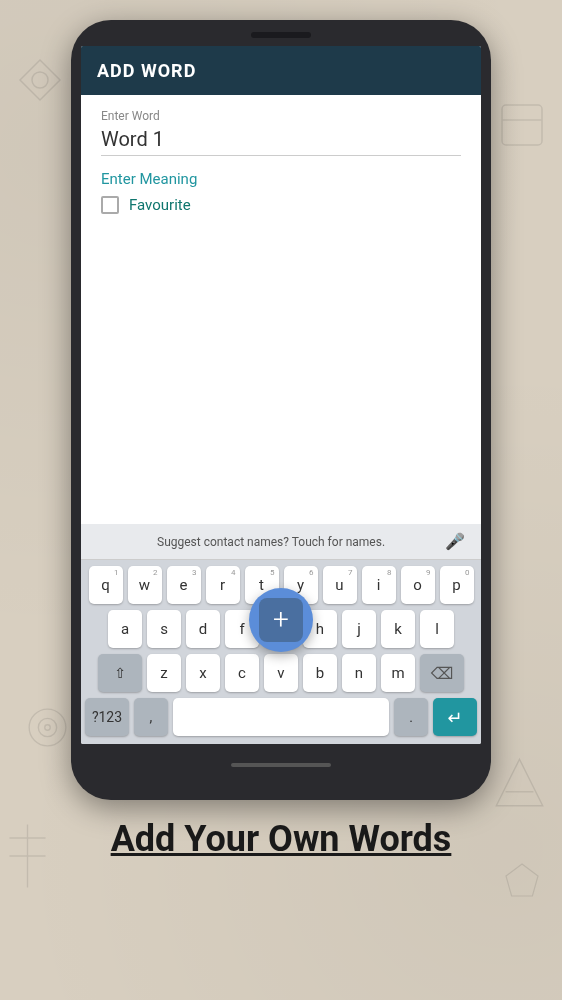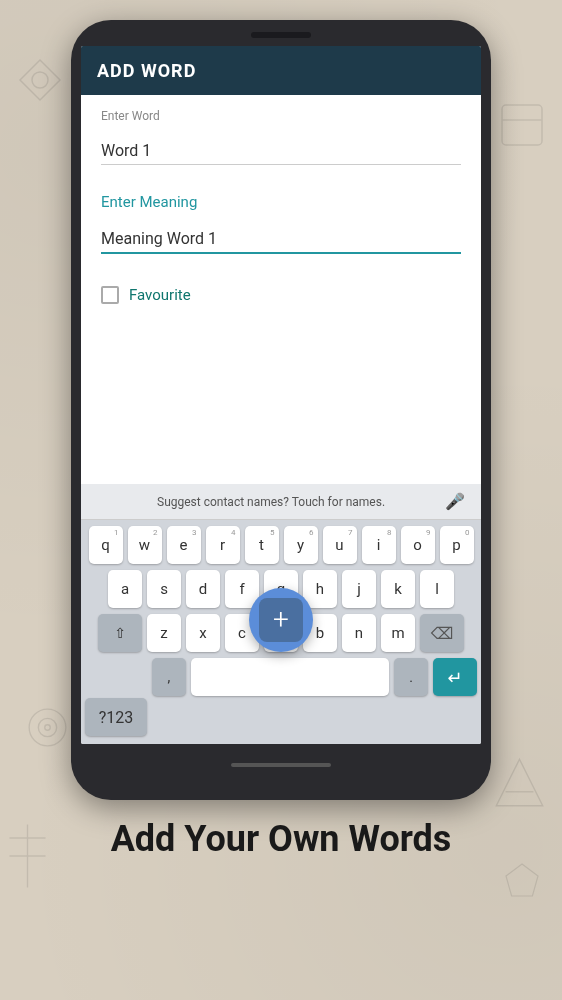--- a/index.html
+++ b/index.html
@@ -65,31 +65,31 @@
       letter-spacing: 1px;
     }
 
     
     .form-area {
       background: #ffffff;
       flex: 1;
       padding: 14px 20px;
       display: flex;
       flex-direction: column;
-      gap: 16px;
+      gap: 2px;
     }
 
     .field-label {
       font-size: 12px;
       color: #888;
       margin-bottom: 2px;
     }
 
     .field-value {
-      font-size: 16px;
+      font-size: 20px;
       color: #333;
       padding-bottom: 4px;
       border-bottom: 1px solid #ccc;
       margin-bottom: 12px;
     }
 
     .field-label-active {
       font-size: 15px;
       color: #2196a0;
       margin-bottom: 2px;
@@ -213,30 +213,29 @@
       justify-content: center;
       font-size: 16px;
       color: #555;
       box-shadow: 0 1px 2px rgba(0,0,0,0.25);
       cursor: pointer;
     }
 
     .key-numbers {
       background: #adb5bd;
       border-radius: 5px;
-      width: 62px;
-      height: 38px;
-      display: flex;
-      align-items: center;
-      justify-content: center;
-      font-size: 16px;
-      color: #333;
-      box-shadow: 0 1px 2px rgba(0,0,0,0.25);
-      cursor: pointer;
-      margin-top: 40px;
+      width: 44px;
+      height: 38px;
+      display: flex;
+      align-items: center;
+      justify-content: center;
+      font-size: 14px;
+      color: #333;
+      box-shadow: 0 1px 2px rgba(0,0,0,0.25);
+      cursor: pointer;
     }
 
     .key-space {
       background: white;
       border-radius: 5px;
       flex: 1;
       height: 38px;
       box-shadow: 0 1px 2px rgba(0,0,0,0.25);
       cursor: pointer;
     }
@@ -336,20 +335,21 @@
 
     
     .bottom-text {
       font-size: 36px;
       font-weight: 700;
       color: #1a1a1a;
       text-align: center;
       margin-top: 18px;
       padding: 0 20px;
       line-height: 1.2;
+      text-decoration: underline;
     }
 
     
     .doodle {
       position: absolute;
       opacity: 0.12;
     }
   </style>
 </head>
 <body>
@@ -387,21 +387,20 @@
 
     <div class="app-header">
       <span class="app-header-title">ADD WORD</span>
     </div>
 
     <div class="form-area">
       <div class="field-label">Enter Word</div>
       <div class="field-value">Word 1</div>
 
       <div class="field-label-active">Enter Meaning</div>
-      <div class="field-value-active">Meaning Word 1</div>
 
       <div class="checkbox-row">
         <div class="checkbox-box"></div>
         <span class="checkbox-label">Favourite</span>
       </div>
     </div>
 
     <div class="keyboard-area">
 
       <div class="keyboard-suggestion-bar">

